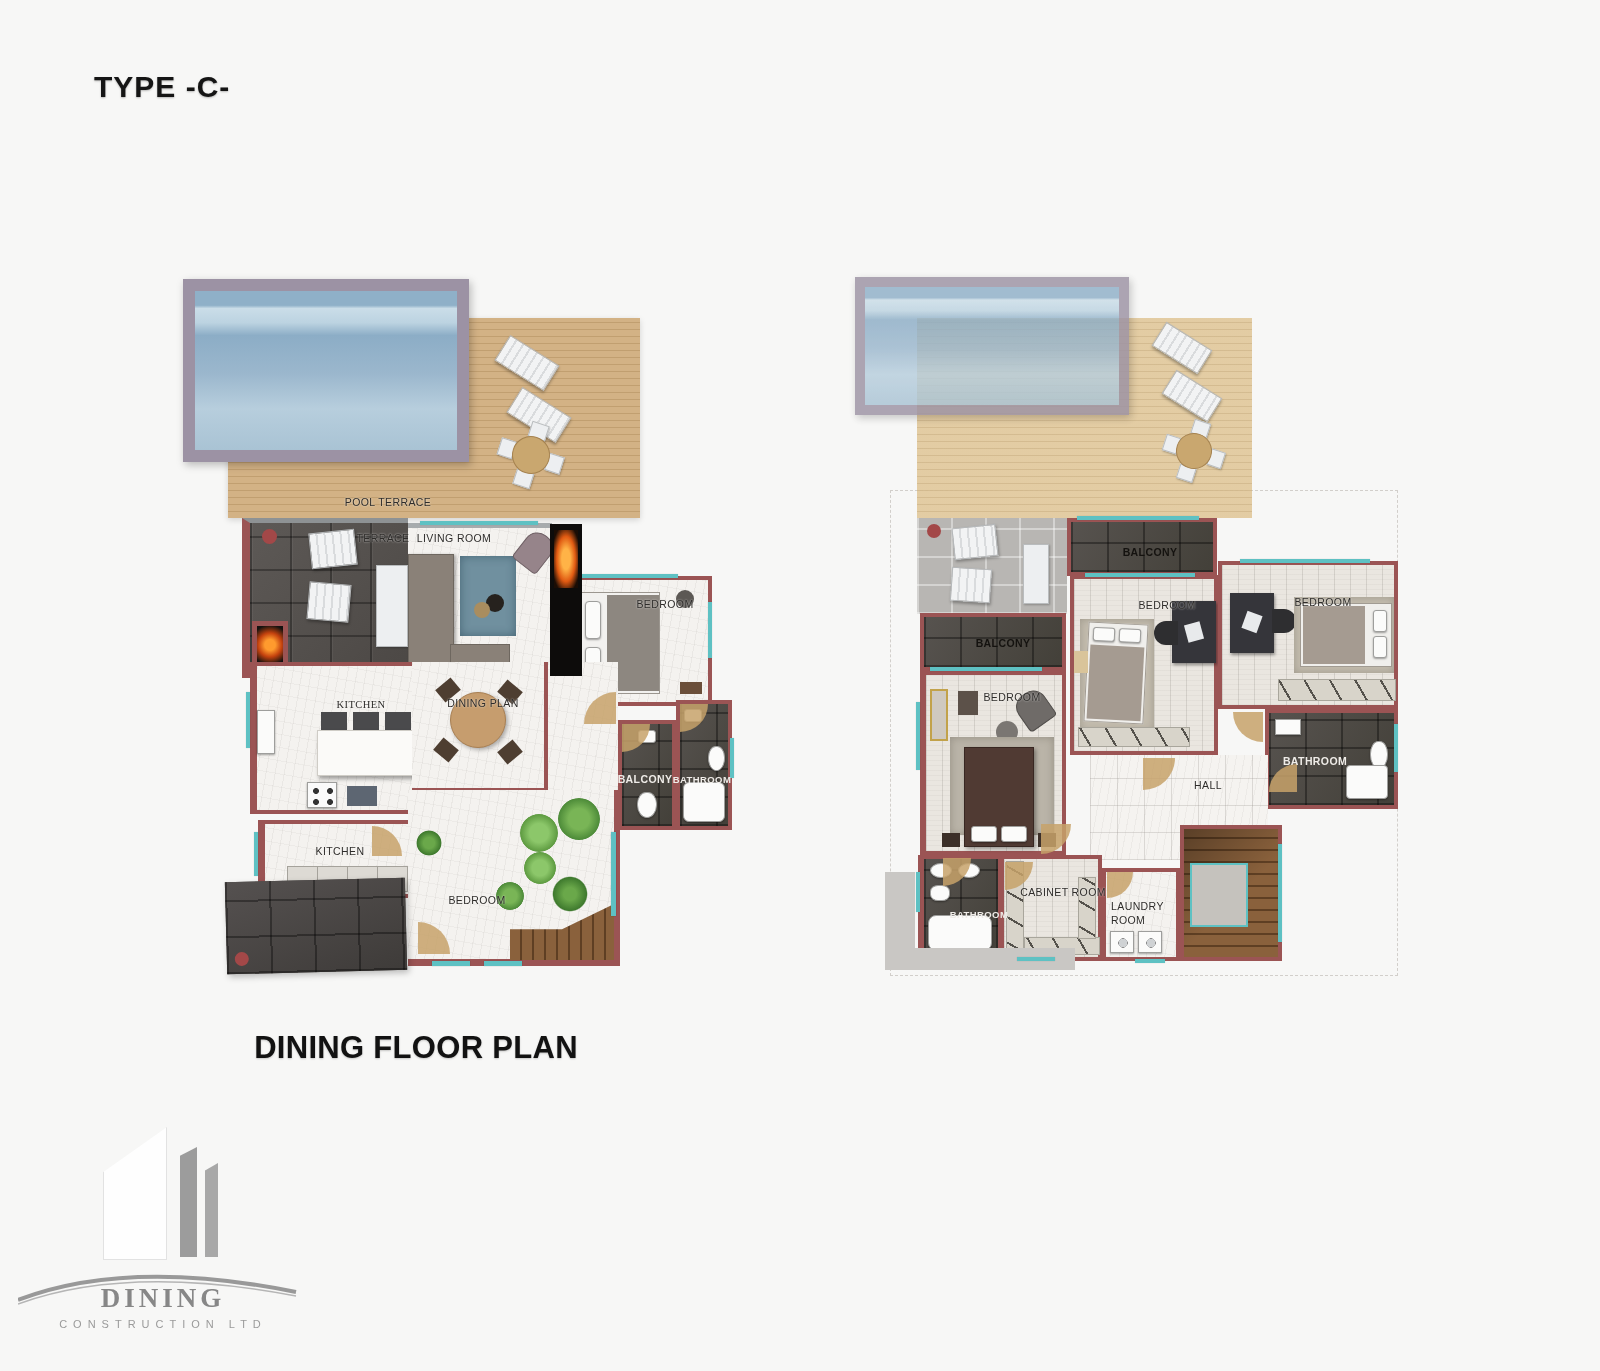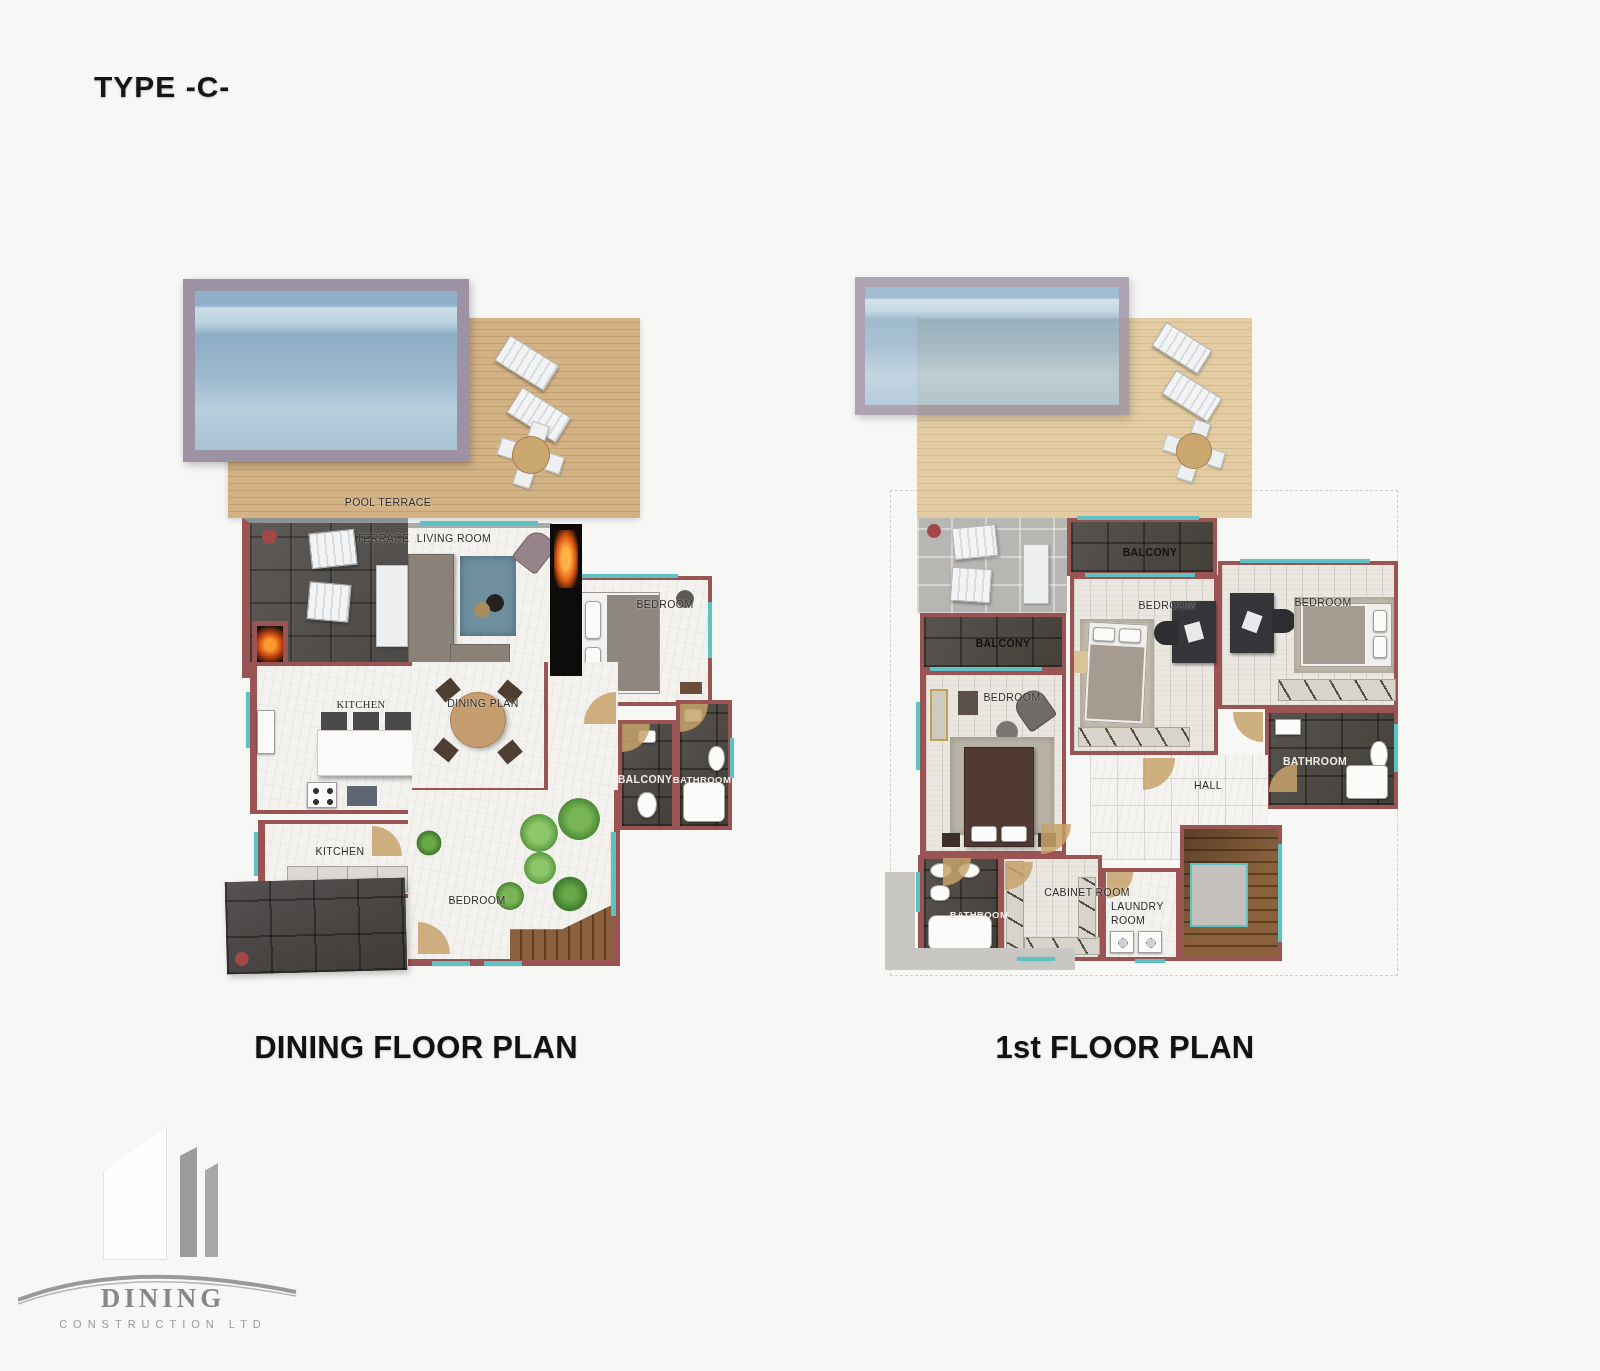--- a/index.html
+++ b/index.html
@@ -302,21 +302,21 @@
     <div class="abs stairs-h room" style="left:335px;top:553px;width:102px;height:136px;z-index:4;">
       <div class="furn" style="left:0;top:0;width:94px;height:128px;background:linear-gradient(135deg,rgba(0,0,0,.35),transparent 55%);"></div>
       <div class="furn" style="left:6px;top:34px;width:58px;height:64px;background:#c5c2bd;border:2px solid var(--teal);"></div>
     </div>
 
     <div class="abs plank room" style="left:155px;top:583px;width:102px;height:106px;">
       <div class="furn wardrobe-v" style="left:2px;top:2px;width:18px;height:94px;"></div>
       <div class="furn wardrobe" style="left:20px;bottom:2px;width:76px;height:18px;"></div>
       <div class="furn wardrobe-v" style="right:2px;top:18px;width:18px;height:62px;"></div>
     </div>
-    <div class="rlabel" style="left:218px;top:620px;margin-left:24px;">CABINET ROOM</div>
+    <div class="rlabel" style="left:218px;top:620px;">CABINET ROOM</div>
 
     <div class="abs marble room" style="left:257px;top:596px;width:78px;height:93px;">
       <div class="furn fixture" style="left:4px;bottom:4px;width:24px;height:22px;background-image:radial-gradient(circle 7px at 12px 11px,#cfd2d4 60%,#888 65%,transparent 70%);"></div>
       <div class="furn fixture" style="left:32px;bottom:4px;width:24px;height:22px;background-image:radial-gradient(circle 7px at 12px 11px,#cfd2d4 60%,#888 65%,transparent 70%);"></div>
     </div>
     <div class="rlabel wrap2" style="left:298px;top:642px;">LAUNDRY ROOM</div>
 
     <div class="abs stone-dk room" style="left:73px;top:583px;width:84px;height:106px;border-left-width:6px;border-bottom-width:6px;">
       <div class="furn fixture" style="left:6px;top:4px;width:22px;height:15px;border-radius:50%;"></div>
       <div class="furn fixture" style="left:34px;top:4px;width:22px;height:15px;border-radius:50%;"></div>
@@ -342,21 +342,20 @@
     <div class="arc" style="left:298px;top:486px;width:32px;height:32px;border-radius:0 0 100% 0;"></div>
     <div class="arc" style="left:388px;top:440px;width:30px;height:30px;border-radius:0 0 0 100%;"></div>
     <div class="arc" style="left:424px;top:492px;width:28px;height:28px;border-radius:100% 0 0 0;"></div>
     <div class="arc" style="left:196px;top:552px;width:30px;height:30px;border-radius:0 0 100% 0;"></div>
     <div class="arc" style="left:160px;top:590px;width:28px;height:28px;border-radius:0 0 100% 0;"></div>
     <div class="arc" style="left:262px;top:600px;width:26px;height:26px;border-radius:0 0 100% 0;"></div>
     <div class="arc" style="left:98px;top:586px;width:28px;height:28px;border-radius:0 0 100% 0;"></div>
   </section>
 
   <div class="plan-title" style="left:200px;top:1030px;width:432px;">DINING FLOOR PLAN</div>
-  <div class="plan-title" style="left:900px;top:1030px;width:450px;">1st FLOOR PLAN</div>
 
   <div>
     <div class="logo-building" style="left:103px;top:1127px;width:62px;height:131px;clip-path:polygon(0 34%,100% 0,100% 100%,0 100%);border:1px solid #e2e2e2;"></div>
     <div class="logo-building" style="left:180px;top:1147px;width:17px;height:110px;background:#9c9c9c;clip-path:polygon(0 8%,100% 0,100% 100%,0 100%);"></div>
     <div class="logo-building" style="left:205px;top:1163px;width:13px;height:94px;background:#a8a8a8;clip-path:polygon(0 8%,100% 0,100% 100%,0 100%);"></div>
     <svg style="position:absolute;left:18px;top:1248px;" width="280" height="60" viewBox="0 0 280 60">
       <path d="M0,52 Q110,10 278,44" stroke="#999999" stroke-width="4" fill="none"></path>
       <path d="M0,56 Q110,16 278,48" stroke="#b5b5b5" stroke-width="1.5" fill="none"></path>
     </svg>
     <div class="logo-text" style="left:63px;top:1283px;width:200px;">DINING</div>

